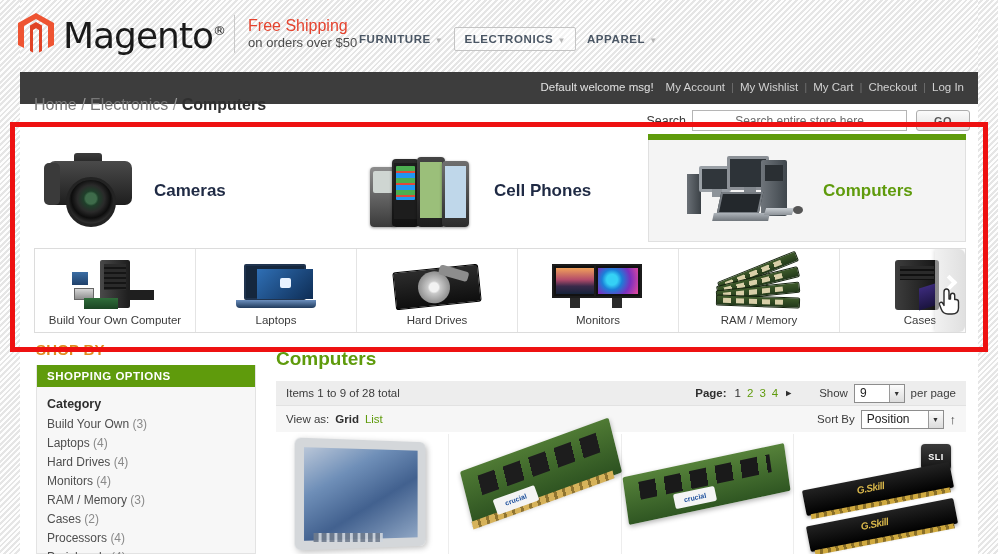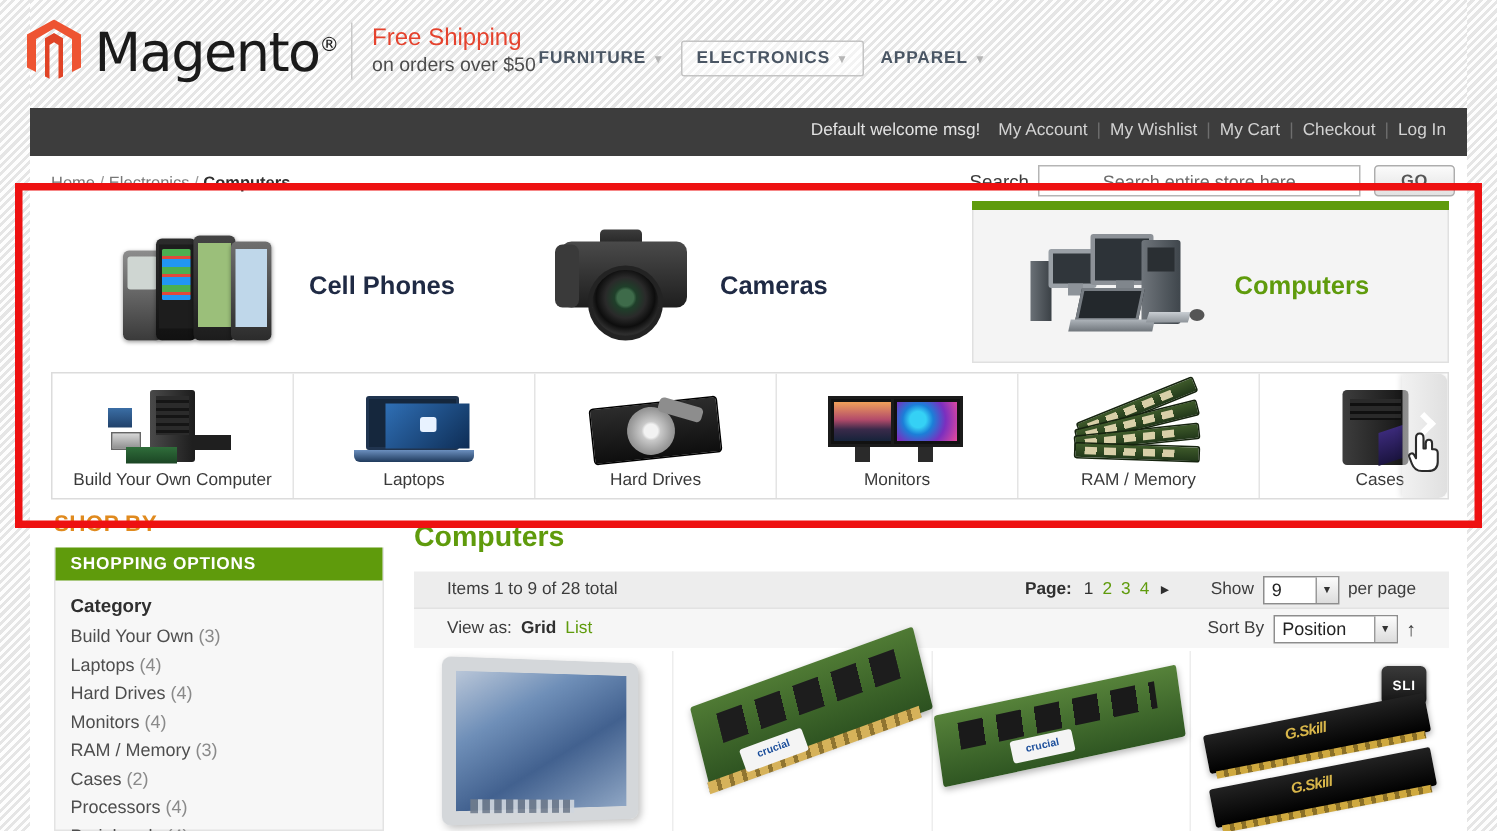--- a/index.html
+++ b/index.html
@@ -88,22 +88,22 @@
   .acct-links {
     position: absolute; right: 14px; top: 9px;
     font-size: 11.5px; color: #d2d2d2; display: flex; align-items: center;
   }
   .acct-links .sep { color: #6e6e6e; margin: 0 6px; }
   .acct-links a { color: #d2d2d2; text-decoration: none; }
   .acct-msg { margin-right: 12px; color: #e2e2e2; }
 
   
   .crumbs {
-    position: absolute; left: 34px; top: 116px;
-    font-size: 11px; color: #777;
+    position: absolute; left: 34px; top: 96px;
+    font-size: 16px; color: #777;
   }
   .crumbs .cur { color: #2f2f2f; font-weight: bold; }
   .crumbs .sepc { color: #999; }
 
   .search-wrap { position: absolute; right: 28px; top: 110px; display: flex; align-items: center; }
   .search-label { font-size: 12.5px; color: #3a3a3a; margin-right: 6px; }
   .search-input {
     width: 215px; height: 21px; border: 1px solid #b5b5b5; background: #fff;
     font-size: 12px; color: #6b6b6b; padding: 0 4px;
     font-family: "Liberation Sans", sans-serif;
@@ -283,21 +283,21 @@
   
   .cat-title {
     position: absolute; left: 276px; top: 348px;
     font-size: 19px; font-weight: bold; color: #5f9b0c;
   }
   .toolbar {
     position: absolute; left: 276px; top: 381px; width: 690px; height: 51px;
   }
   .tb-row {
     height: 25px; display: flex; align-items: center; justify-content: space-between;
-    padding: 0 22px; font-size: 11.5px; color: #3c3c3c;
+    padding: 0 10px; font-size: 11.5px; color: #3c3c3c;
   }
   .tb-row.r1 { background: #ededed; border-bottom: 1px solid #e2e2e2; }
   .tb-row.r2 { background: #f6f6f6; height: 26px; }
   .pager { display: flex; align-items: center; gap: 6px; }
   .pager .lbl { font-weight: bold; color: #2f2f2f; margin-right: 2px; }
   .pager .pg { color: #5f9b0c; }
   .pager .pg.cur { color: #2f2f2f; }
   .pager .arrow { color: #2f2f2f; font-size: 9px; }
   .show-wrap { display: flex; align-items: center; gap: 6px; }
   .sel-sm { height: 19px; font-size: 12px; }
@@ -474,38 +474,38 @@
 </div>
 
 <div class="search-wrap">
   <span class="search-label">Search</span>
   <input class="search-input" type="text" value="Search entire store here" style="">
   <div class="go-btn">GO</div>
 </div>
 
 <div class="tiles">
 
+  <div class="tile tile-cam">
+    <div class="art camera">
+      <div class="cam-hump"></div>
+        <div class="cam-body"></div>
+        <div class="cam-grip"></div>
+        <div class="cam-lens"></div>
+    </div>
+    <span class="tile-label">Cameras</span>
+  </div>
+
   <div class="tile tile-cell">
     <div class="art phones">
       <div class="ph ph1"></div>
         <div class="ph ph2"></div>
         <div class="ph ph3"></div>
         <div class="ph ph4"></div>
     </div>
     <span class="tile-label">Cell Phones</span>
-  </div>
-
-  <div class="tile tile-cam">
-    <div class="art camera">
-      <div class="cam-hump"></div>
-        <div class="cam-body"></div>
-        <div class="cam-grip"></div>
-        <div class="cam-lens"></div>
-    </div>
-    <span class="tile-label">Cameras</span>
   </div>
 
   <div class="tile tile-comp">
     <div class="art computers">
       <div class="tower-small"></div>
       <div class="mon-small"></div>
       <div class="mon-big"></div>
       <div class="cpu-tower"></div>
       <div class="laptop">
           <div class="lid"></div>

